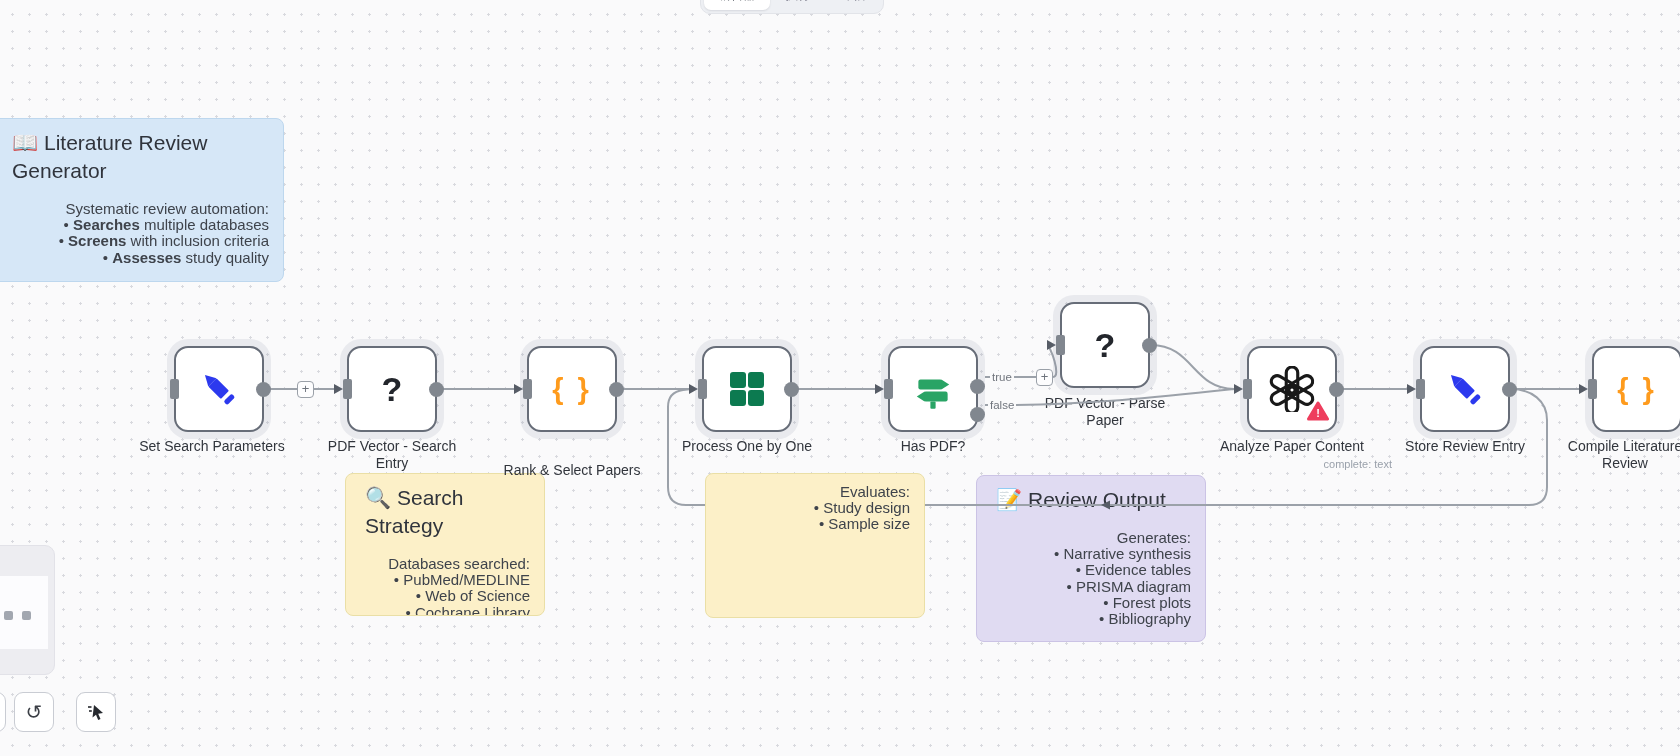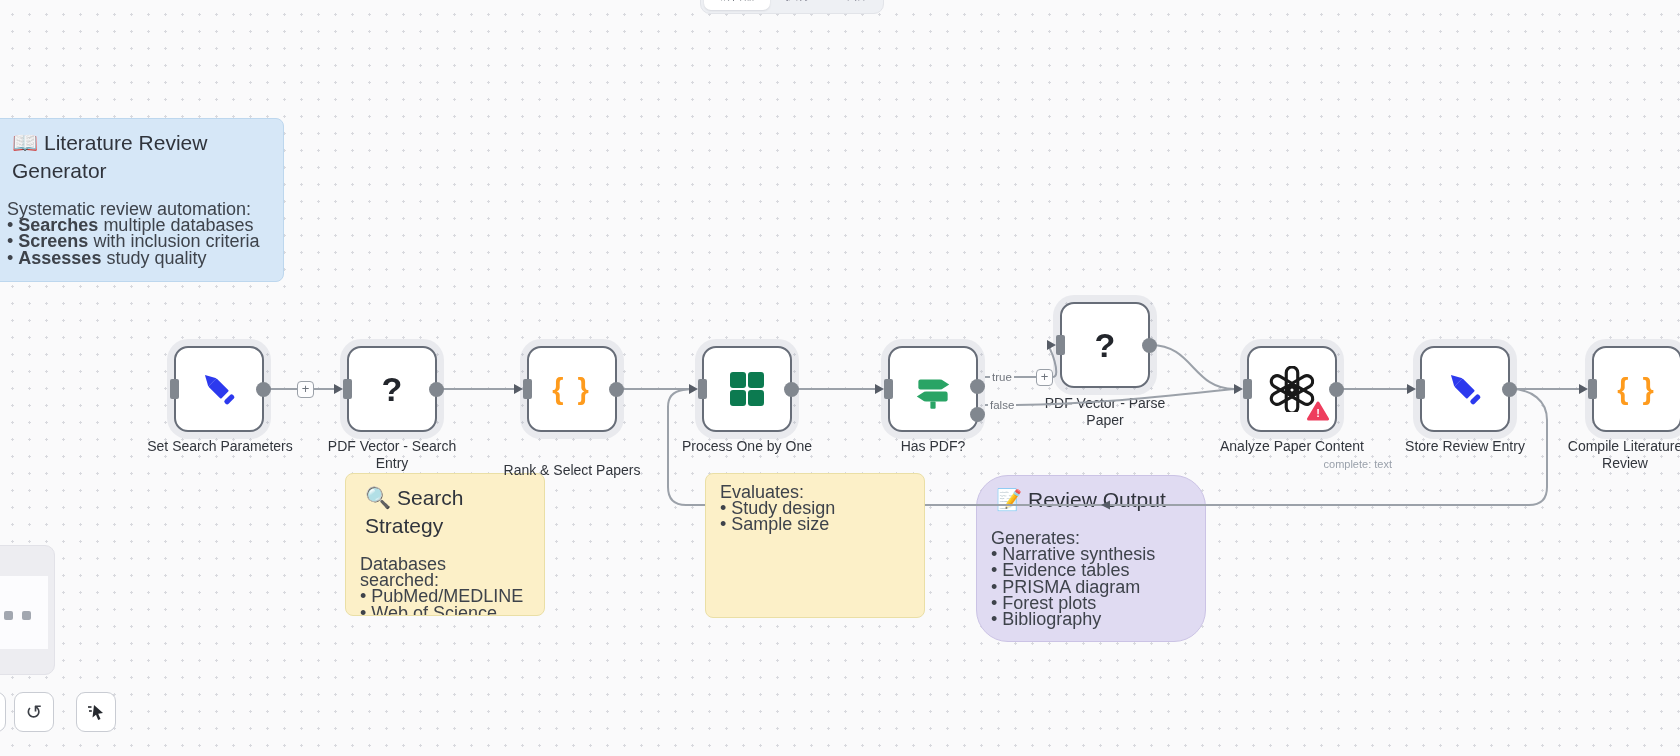--- a/index.html
+++ b/index.html
@@ -12,26 +12,26 @@
   
   .tabbar { position:absolute; left:700px; top:-22px; height:36px; z-index:6;
     background:#eef0f4; border:1px solid #e2e4e9; border-radius:10px;
     display:flex; align-items:flex-end; padding:3px; gap:2px; }
   .tab { font-size:12.5px; color:#667; padding:6px 14px; border-radius:7px; white-space:nowrap; }
   .tab.active { background:#ffffff; color:#333a44; box-shadow:0 1px 2px rgba(40,45,60,.12); }
 
   
   .snote { position:absolute; border-radius:8px; border:1px solid; padding:10px 14px; overflow:hidden; }
   .snote h3 { font-size:21px; line-height:28px; font-weight:400; color:#30343c; margin:0 0 16px 5px; }
-  .snote .body { font-size:18px; line-height:16.2px; color:#3e434b; }
+  .snote .body { font-size:15px; line-height:16.2px; color:#3e434b;text-align:right; }
   .snote ul { list-style:none; margin:0; padding:0; }
   .snote li::before { content:"• "; }
   .note-blue   { background:#d6e7f7; border-color:#bdd7ee; }
   .note-yellow { background:#fcf0c8; border-color:#eadfa6; }
-  .note-purple { background:#e0dbf2; border-color:#cbc3e5;border-radius:32px; }
+  .note-purple { background:#e0dbf2; border-color:#cbc3e5; }
   .bold-intro .intro { font-weight:400; }
 
   
   .node { position:absolute; width:90px; height:86px; background:#fff;
     border:2px solid #676d78; border-radius:14px; z-index:4;
     box-shadow:0 0 0 7px rgba(125,130,155,0.13);
     display:flex; align-items:center; justify-content:center; }
   .nlabel { position:absolute; z-index:3; font-size:14px; line-height:17px; color:#31353c;
     text-align:center; }
   .nlabel.under-line { z-index:1; }
@@ -161,21 +161,21 @@
     <span class="in-tab"></span>
     <svg width="46" height="46" viewBox="0 0 44 44">
       <g transform="rotate(45 22 22)" fill="#2c39ee">
         <polygon points="3,22 13,16.5 13,27.5"></polygon>
         <rect x="13" y="16.5" width="17" height="11" rx="1"></rect>
         <rect x="33.5" y="16.5" width="5" height="11" rx="2"></rect>
       </g>
     </svg>
     <span class="out-dot"></span>
   </div>
-  <div class="nlabel" style="left:120px;top:438px;width:200px">Set Search Parameters</div>
+  <div class="nlabel" style="left:112px;top:438px;width:200px">Set Search Parameters</div>
 
   <div class="node" style="left:347px;top:346px">
     <span class="in-tab"></span>
     <span class="qmark">?</span>
     <span class="out-dot"></span>
   </div>
   <div class="nlabel" style="left:317px;top:438px;width:150px">PDF Vector - Search Entry</div>
 
   <div class="node" style="left:527px;top:346px">
     <span class="in-tab"></span>

